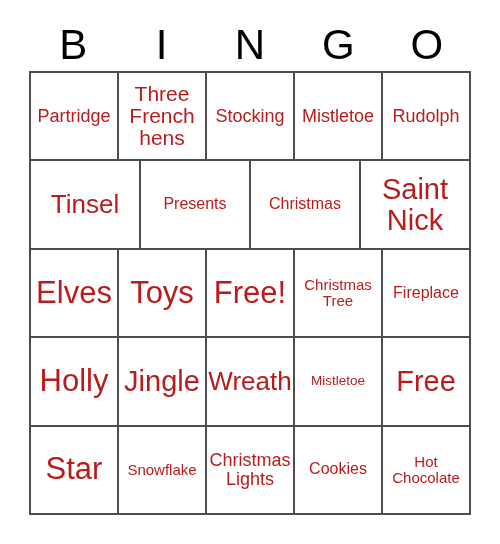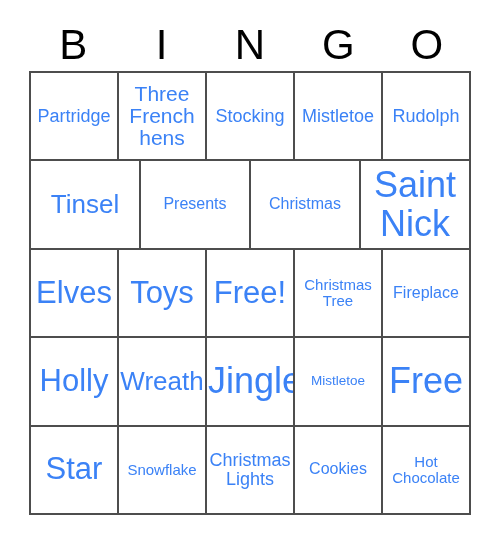--- a/index.html
+++ b/index.html
@@ -73,33 +73,33 @@
     justify-content: center;
     text-align: center;
     padding: 0 1px;
     background: #ffffff;
     overflow: hidden;
   }
   .cell-text {
     display: block;
     width: 100%;
     line-height: 1.06;
-    color: #3b82f6;
+    color: #b91c1c;
     white-space: pre-line;
   }
 
   
   .fs-xs   { font-size: 13.5px; }
   .fs-s    { font-size: 15px; }
   .fs-sm   { font-size: 16px; }
   .fs-m    { font-size: 18px; }
   .fs-ml   { font-size: 16px; }
   .fs-l    { font-size: 21px; }
   .fs-xl   { font-size: 26px; }
-  .fs-xxl  { font-size: 36px; text-align: center; }
+  .fs-xxl  { font-size: 29px; text-align: center; }
   .fs-xxxl { font-size: 31px; }
 </style>
 </head>
 <body>
 
 <div id="card">
 
   <div id="header-row">
     <div class="header-letter">B</div>
     <div class="header-letter">I</div>
@@ -163,24 +163,24 @@
       <div class="bingo-cell">
           <span class="cell-text fs-sm">Fireplace</span>
         </div>
     </div>
 
     <div class="bingo-row">
       <div class="bingo-cell">
           <span class="cell-text fs-xxxl">Holly</span>
         </div>
       <div class="bingo-cell">
+          <span class="cell-text fs-xxl">Jingle</span>
+        </div>
+      <div class="bingo-cell">
           <span class="cell-text fs-xl">Wreath</span>
-        </div>
-      <div class="bingo-cell">
-          <span class="cell-text fs-xxl">Jingle</span>
         </div>
       <div class="bingo-cell">
           <span class="cell-text fs-xs">Mistletoe</span>
         </div>
       <div class="bingo-cell">
           <span class="cell-text fs-xxl">Free</span>
         </div>
     </div>
 
     <div class="bingo-row">

